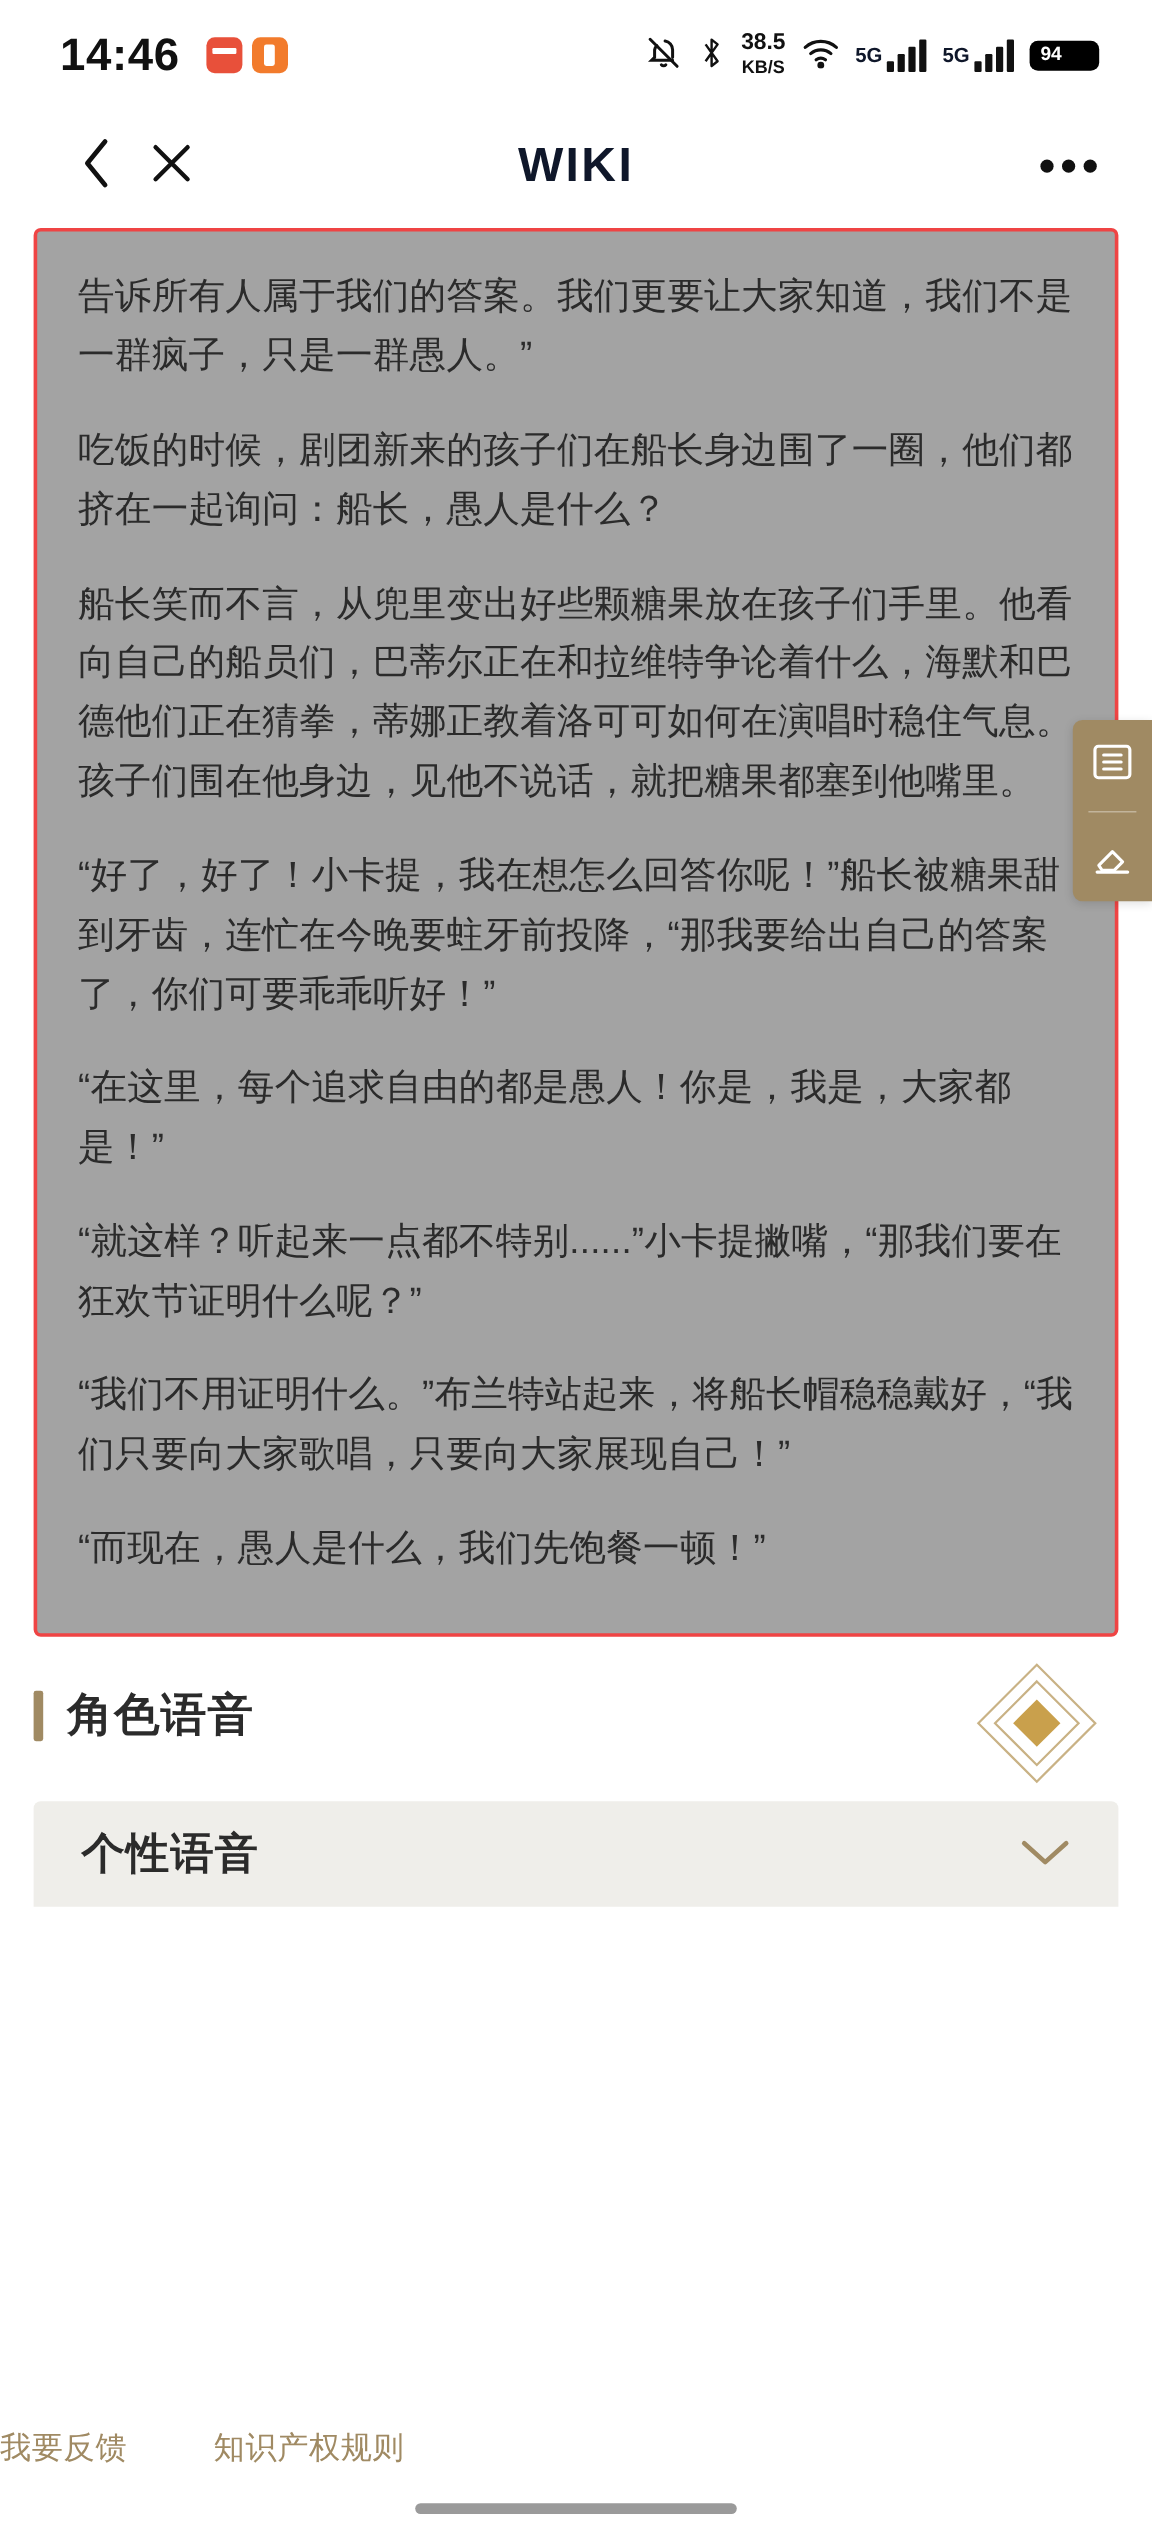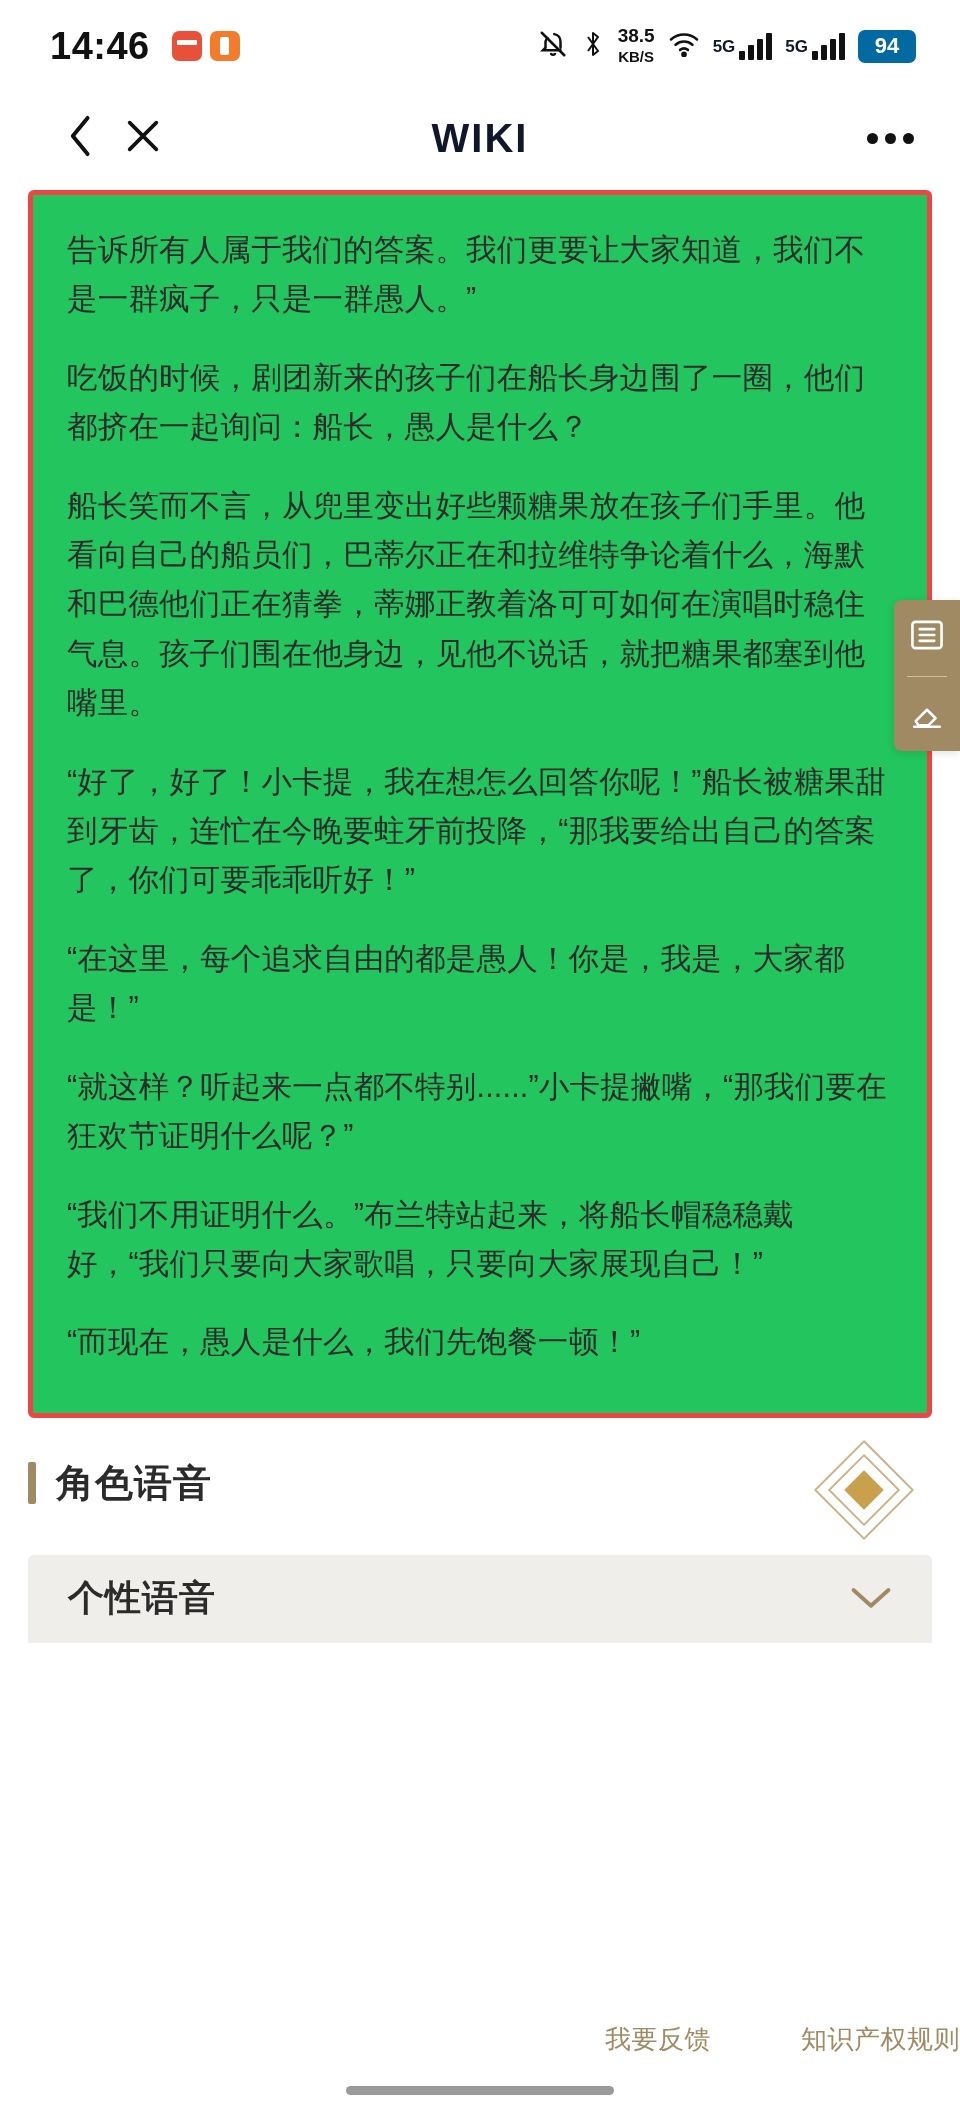--- a/index.html
+++ b/index.html
@@ -76,28 +76,28 @@
   .net-speed .unit { font-size: 15px; font-weight: bold; }
   .sig-group { display: flex; align-items: flex-end; gap: 4px; }
   .sig-label { font-size: 17px; font-weight: bold; color: #0f172a; margin-bottom: 3px; }
   .bars { display: flex; align-items: flex-end; gap: 3px; }
   .bars i { display: block; width: 6px; background: #111; border-radius: 1px; }
   .bars i:nth-child(1) { height: 9px; }
   .bars i:nth-child(2) { height: 15px; }
   .bars i:nth-child(3) { height: 21px; }
   .bars i:nth-child(4) { height: 27px; }
   .battery {
-    background: #0369a1;
+    background: #000000;
     color: #fff;
-    font-size: 22px;
+    font-size: 16px;
     font-weight: bold;
     border-radius: 7px;
     padding: 3px 9px 4px;
     min-width: 58px;
-    text-align: center;
+    text-align: left;
   }
 
   
   .app-header {
     height: 92px;
     display: flex;
     align-items: center;
     padding: 0 46px 0 50px;
     position: relative;
   }
@@ -126,22 +126,22 @@
     width: 11px; height: 11px;
     border-radius: 50%;
     background: #111;
   }
 
   
   .content-wrap {
     padding: 6px 28px 0;
   }
   .article-card {
-    background: #22c55e;
-    border: 5px solid #ef4444;
+    background: #a3a3a3;
+    border: 3px solid #ef4444;
     border-radius: 6px;
     padding: 30px 34px 46px;
   }
   .article-card p {
     font-size: 30.5px;
     line-height: 1.62;
     color: #2b2b2b;
     margin-bottom: 29px;
     letter-spacing: 0.2px;
   }
@@ -220,22 +220,22 @@
   .collapse-chevron {
     margin-left: auto;
   }
 
   
   .footer {
     position: absolute;
     left: 0; right: 0;
     bottom: 54px;
     display: flex;
-    justify-content: flex-end;
-    gap: 90px;
+    justify-content: flex-start;
+    gap: 72px;
   }
   .footer a {
     font-size: 26px;
     color: #a08a63;
     text-decoration: none;
     letter-spacing: 0.5px;
   }
   .home-indicator {
     position: absolute;
     left: 50%;

